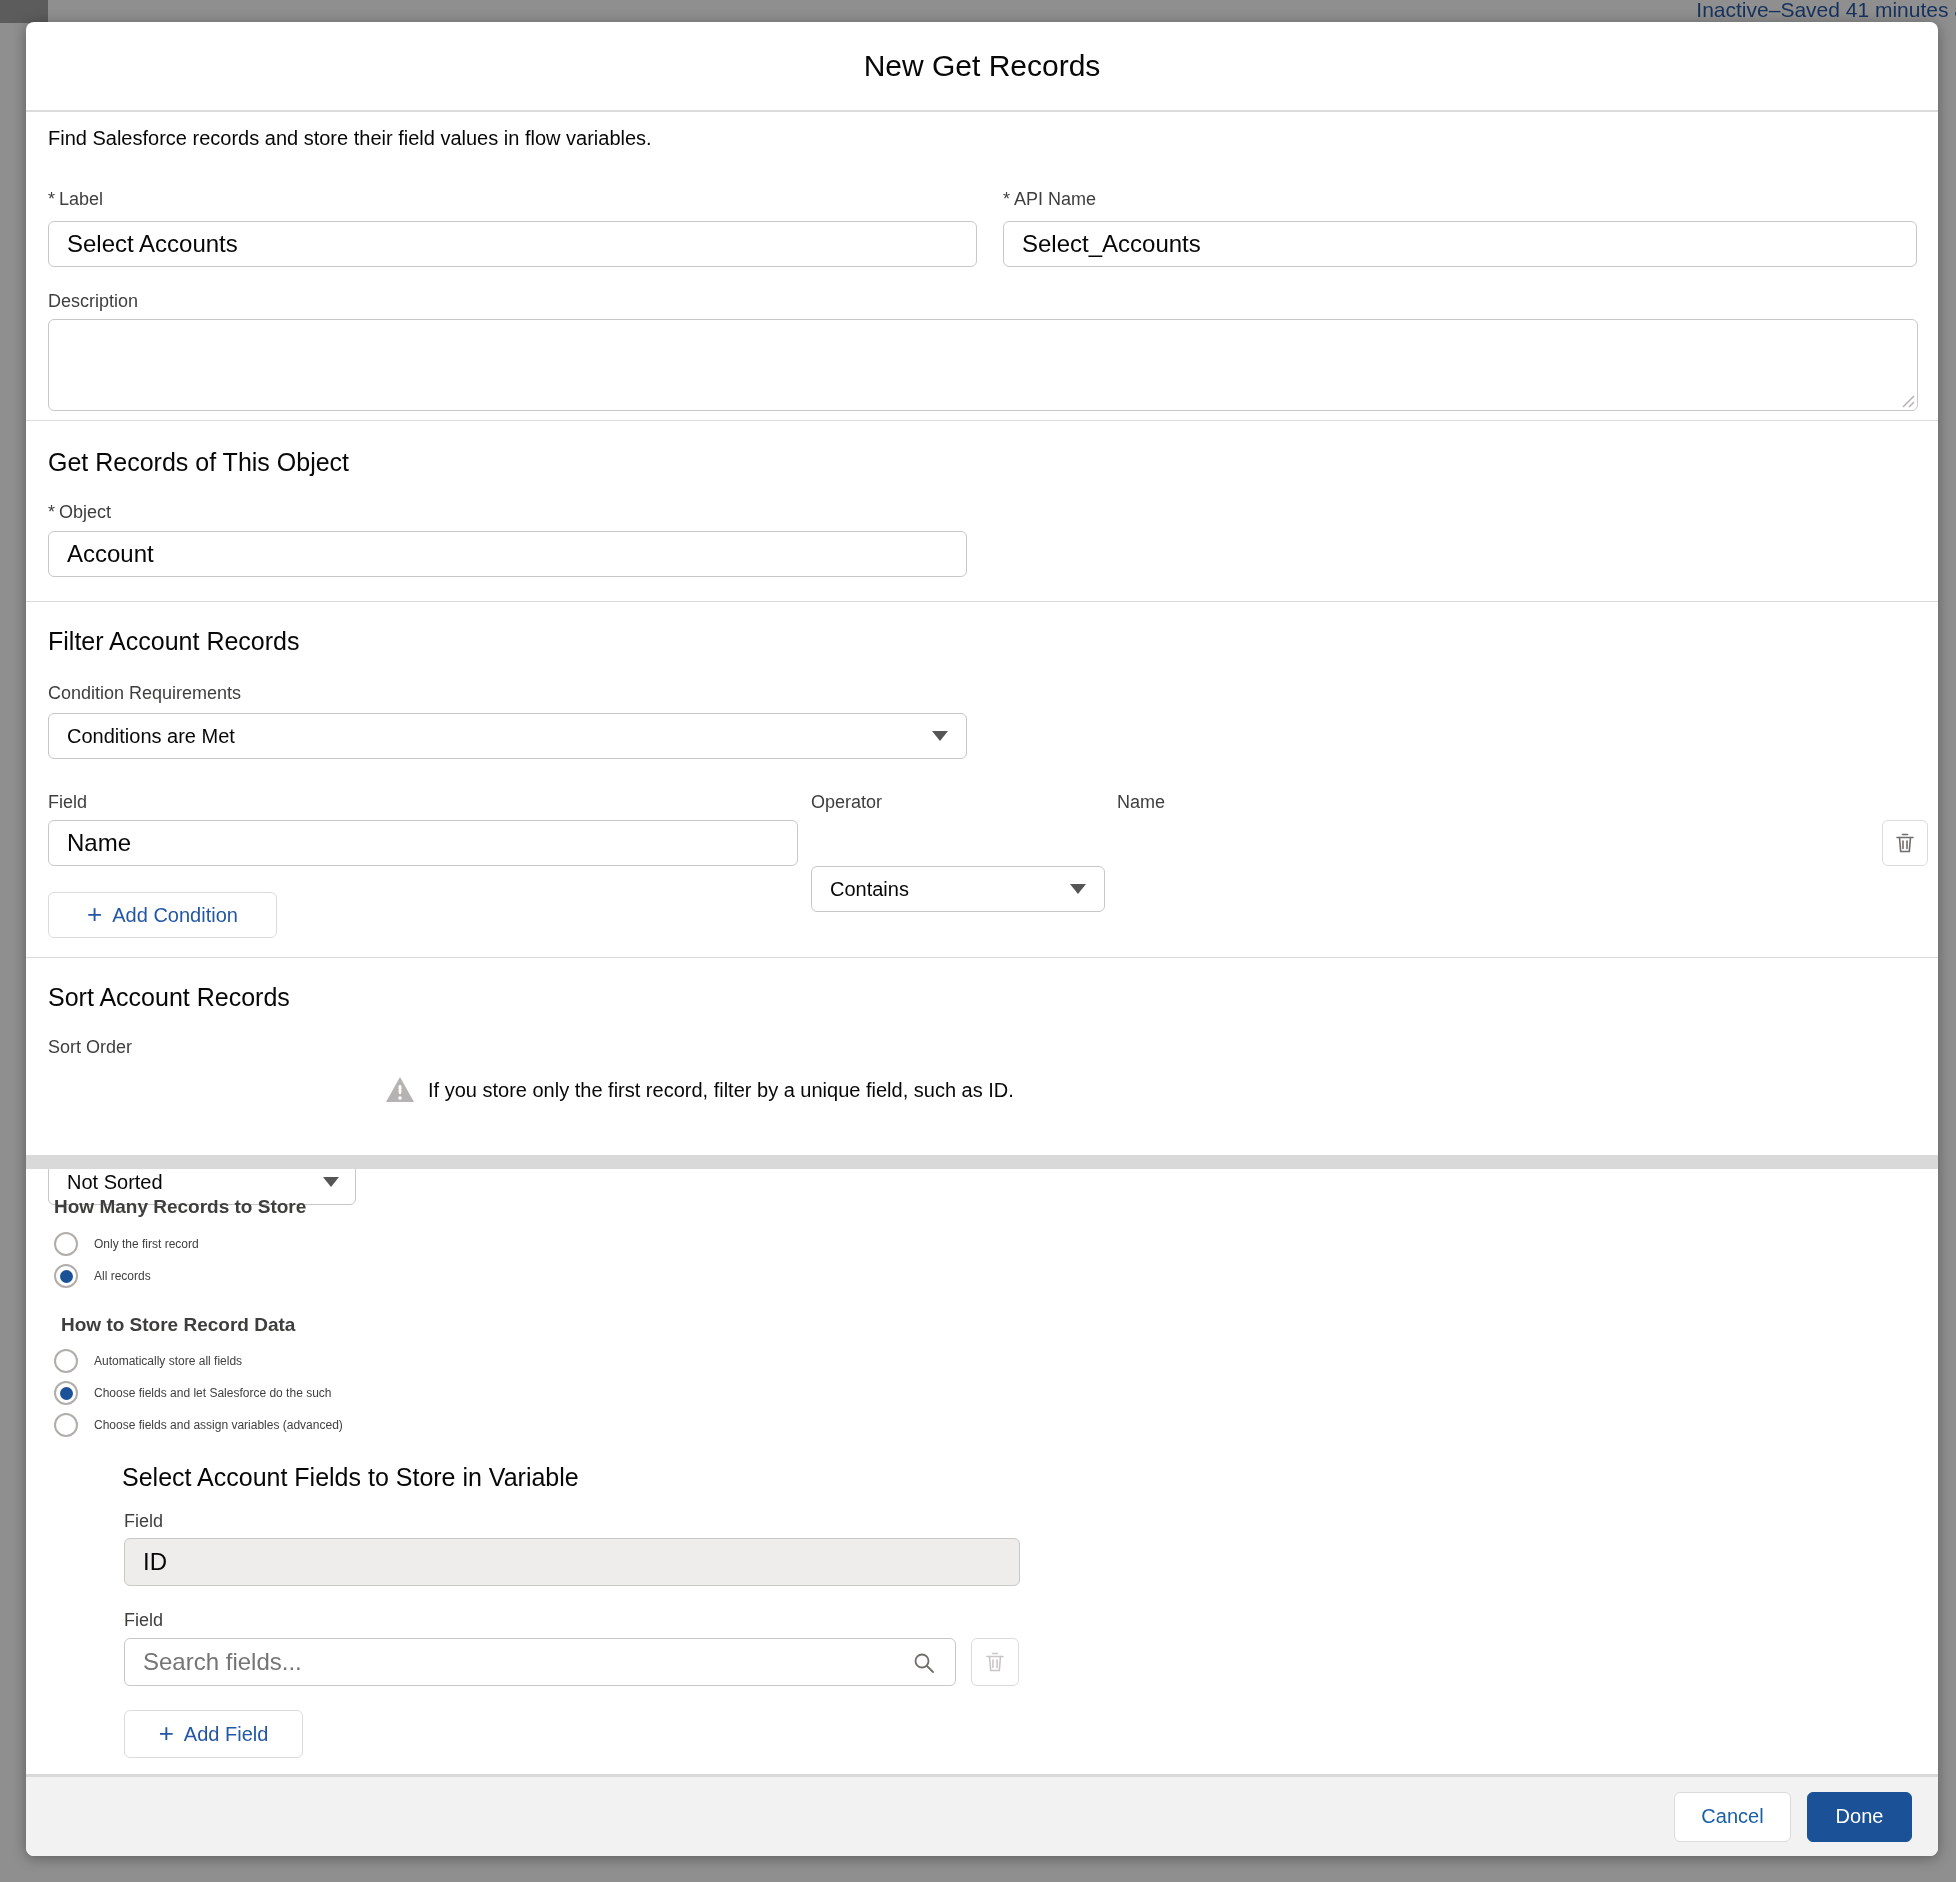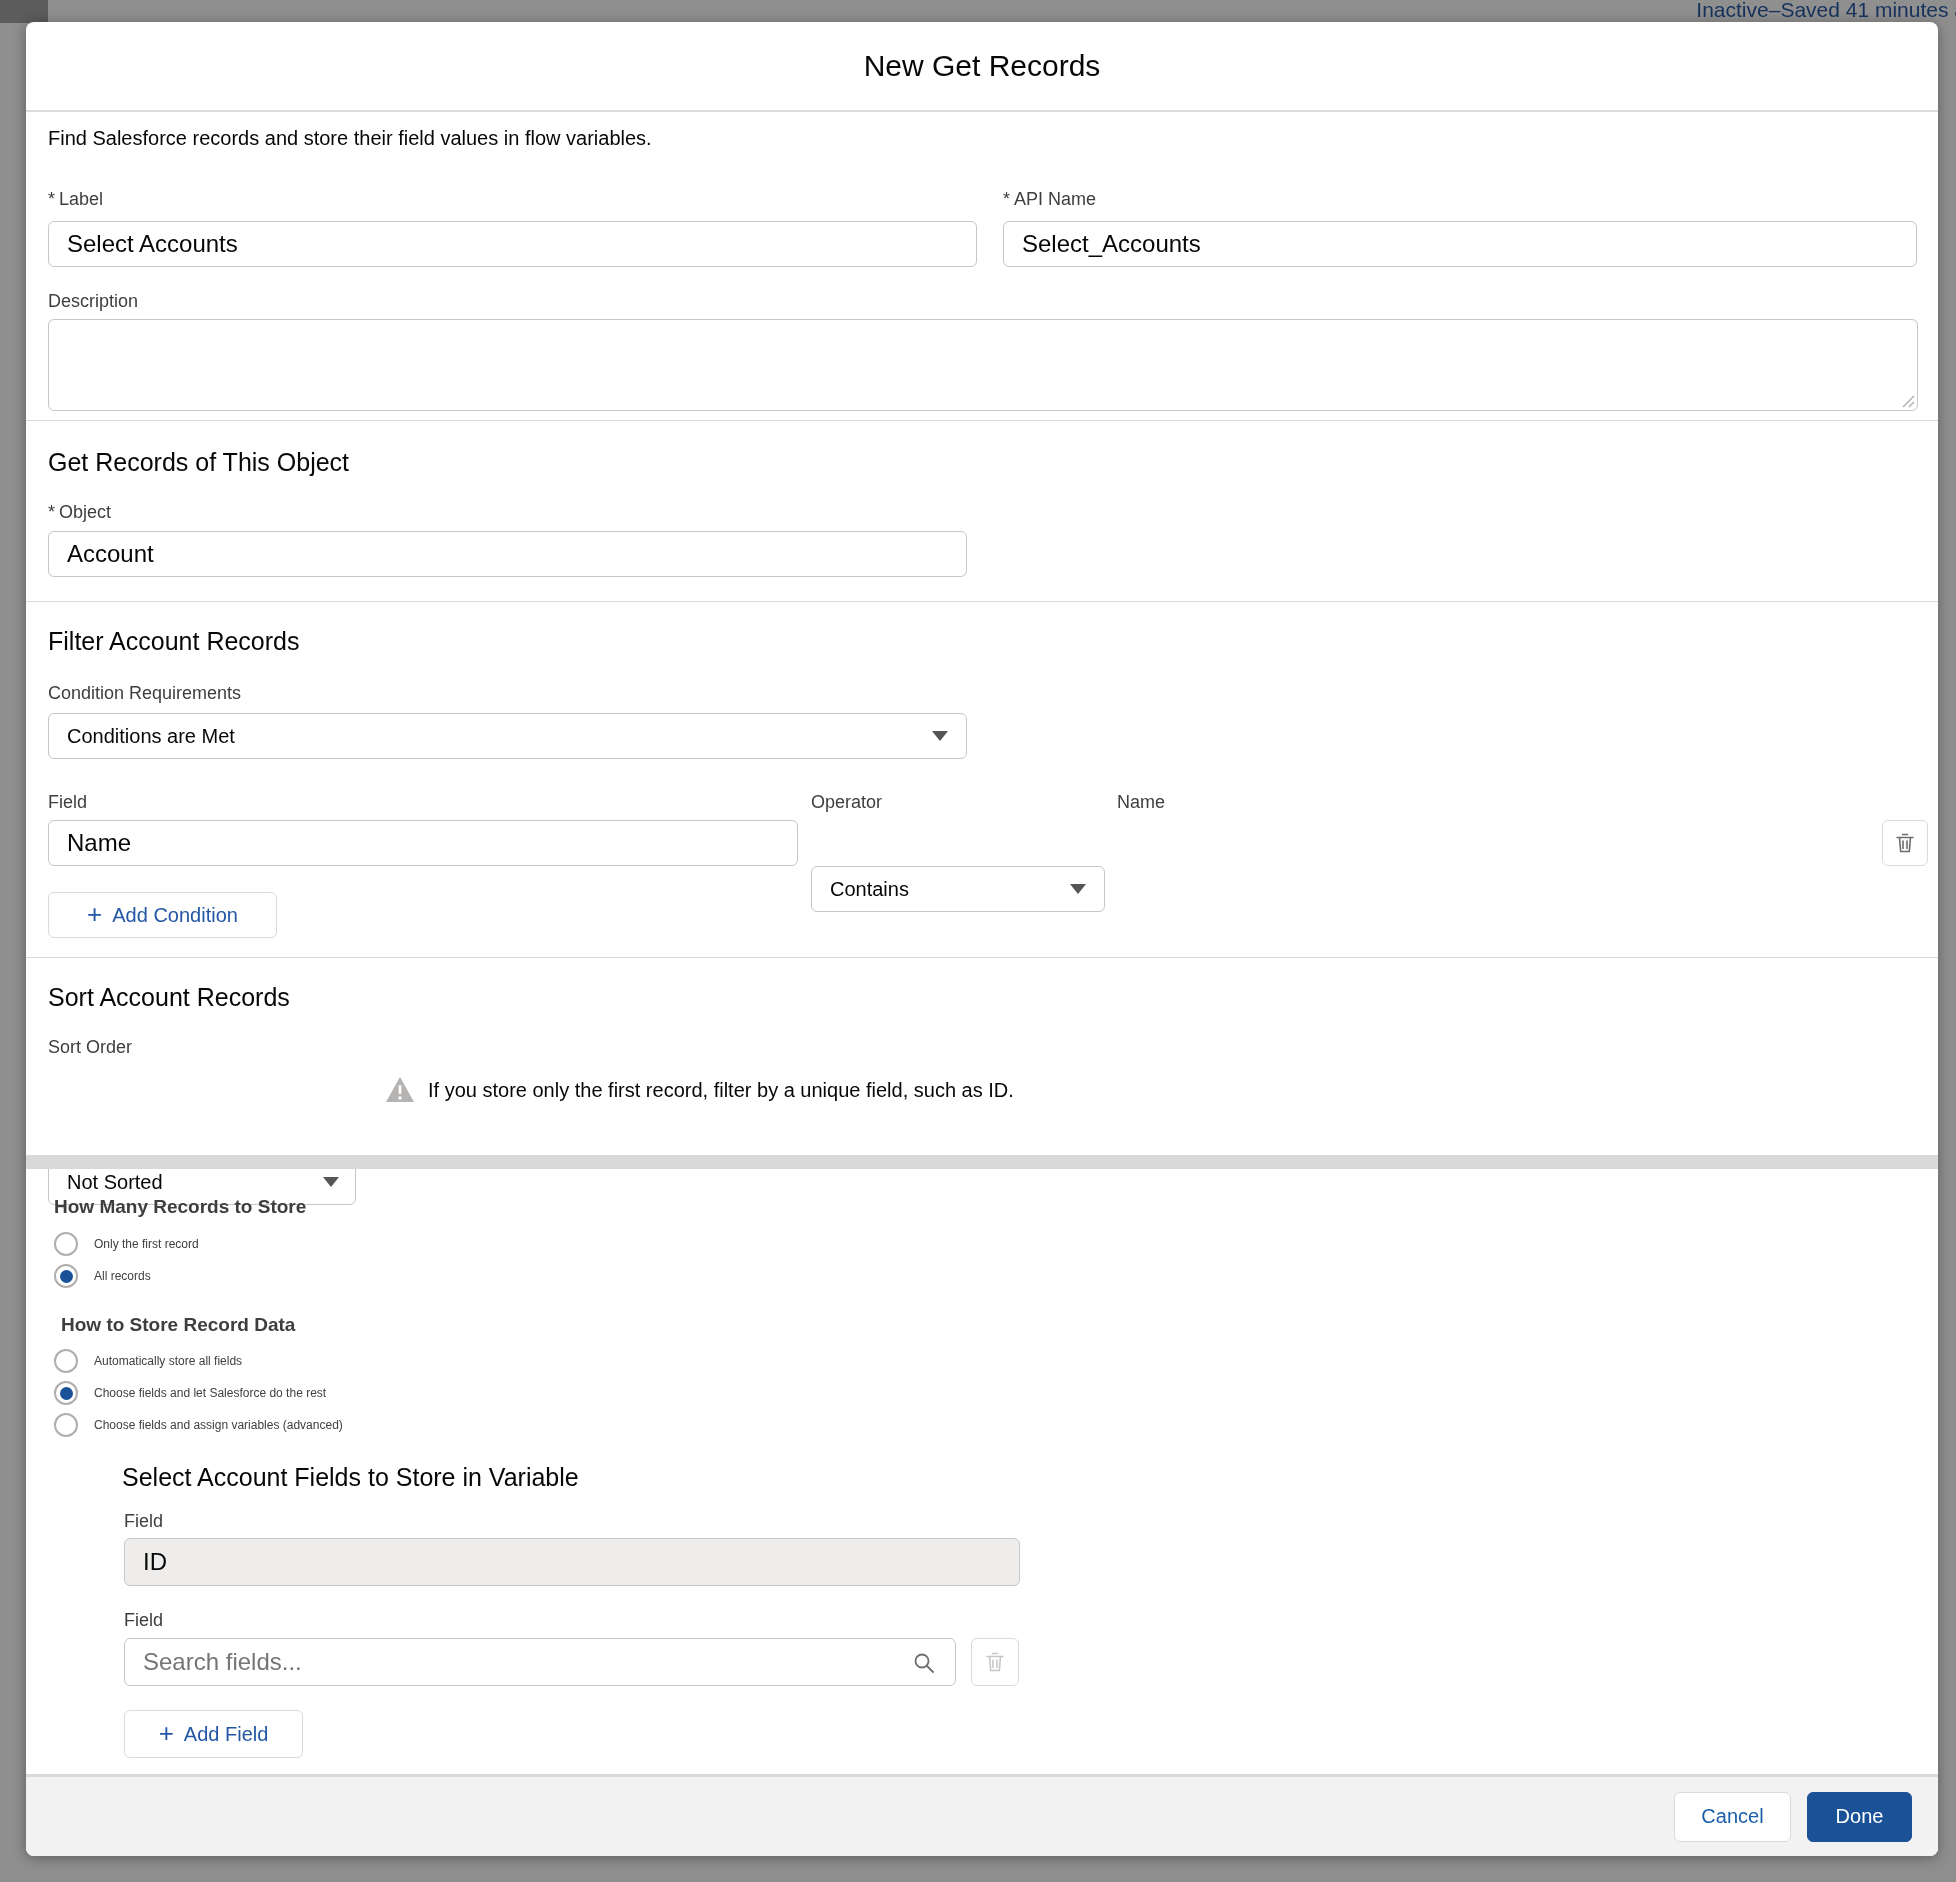--- a/index.html
+++ b/index.html
@@ -149,21 +149,21 @@
     <div class="radio-row" style="left:28px;top:1327px;">
       <span class="radio">
           <span class="dot"></span>
         </span>
       <span class="radio-label">Automatically store all fields</span>
     </div>
     <div class="radio-row" style="left:28px;top:1359px;">
       <span class="radio checked">
           <span class="dot"></span>
         </span>
-      <span class="radio-label">Choose fields and let Salesforce do the rest</span>
+      <span class="radio-label">Choose fields and let Salesforce do the such</span>
     </div>
     <div class="radio-row" style="left:28px;top:1391px;">
       <span class="radio">
           <span class="dot"></span>
         </span>
       <span class="radio-label">Choose fields and assign variables (advanced)</span>
     </div>
 
     <div class="abs h2" style="left:96px;top:1441px;">Select Account Fields to Store in Variable</div>
     <div class="abs fld-label" style="left:98px;top:1489px;">Field</div>

